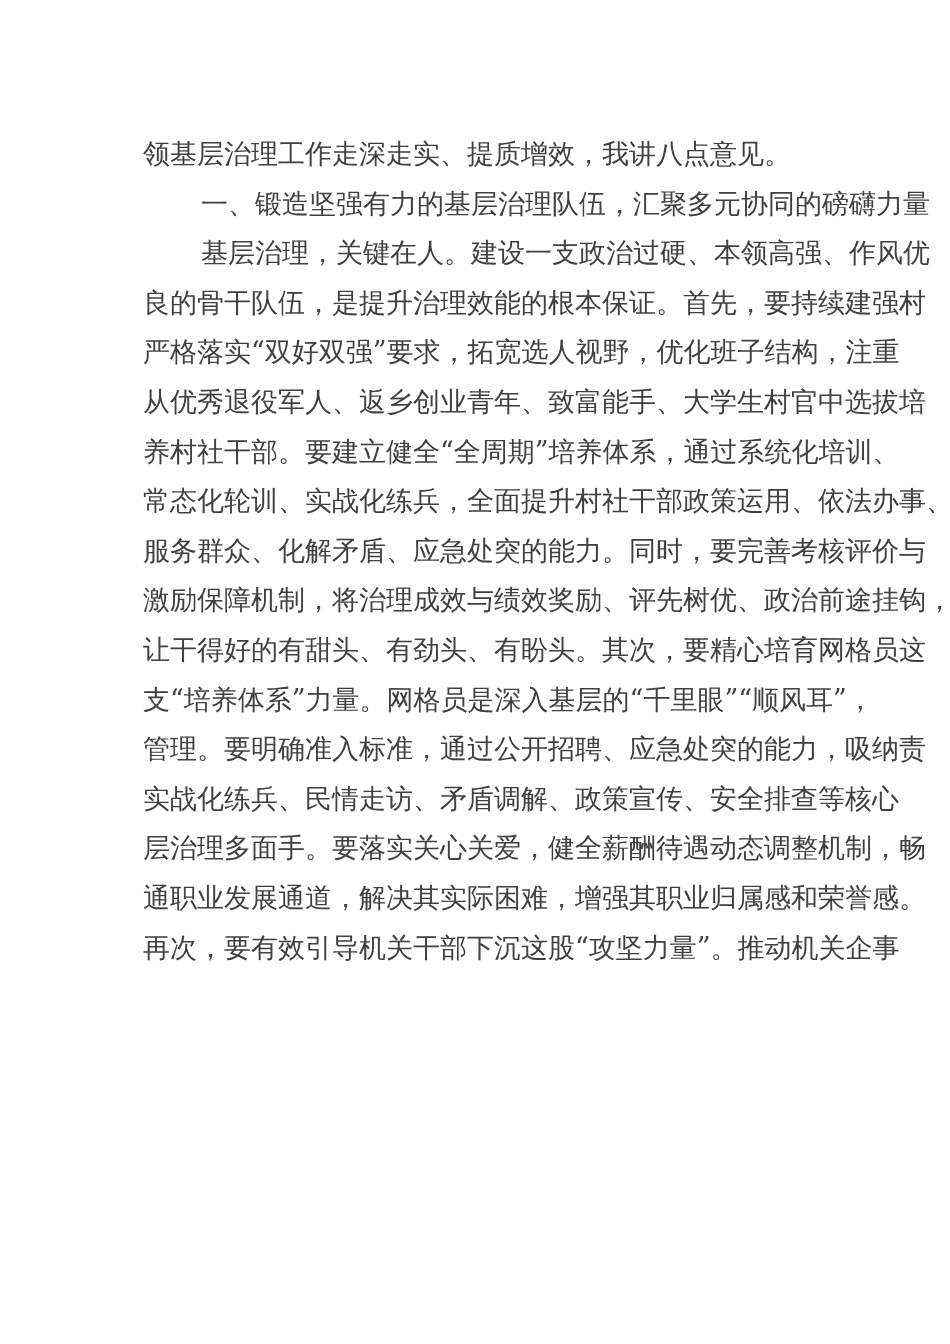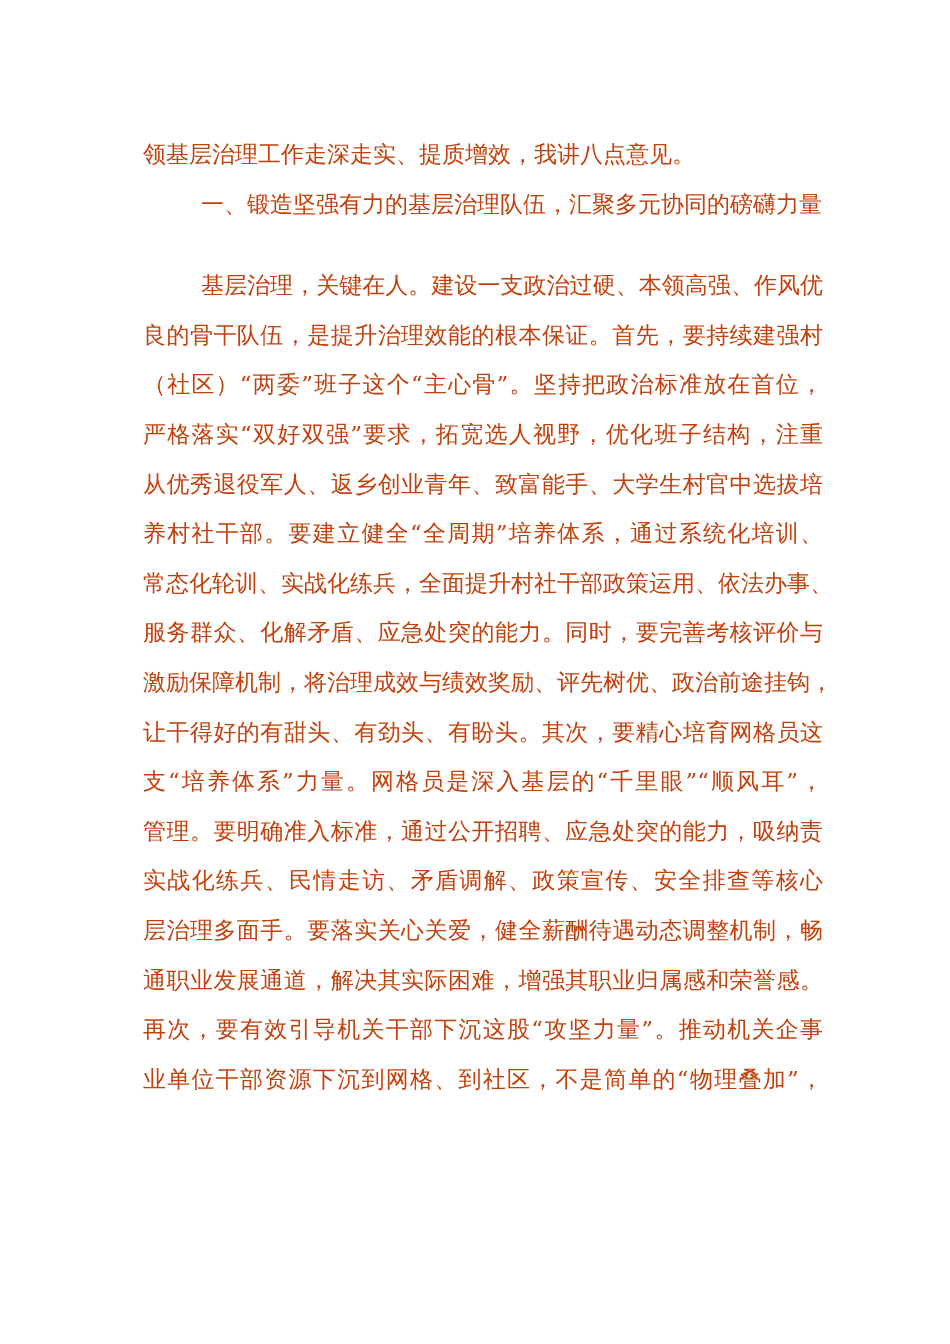--- a/index.html
+++ b/index.html
@@ -3,49 +3,47 @@
   <meta charset="utf-8">
   <style>
     html, body { margin: 0; padding: 0; background: #ffffff; }
     body { width: 950px; height: 1344px; position: relative; overflow: hidden; }
     .page {
       position: absolute; left: 0; top: 0; width: 950px; height: 1344px; background: #ffffff;
     }
     .content {
       position: absolute; left: 143px; top: 136px; width: 680px;
       font-family: "DejaVu Serif", "Liberation Serif", serif;
-      color: #c2410c; font-size: 23px;
+      color: #404040; font-size: 27px;
     }
     .line {
       height: 49.6px; line-height: 36px; white-space: nowrap;
       text-align: justify; text-align-last: justify;
       display: block; width: 680px;
     }
     .line.last { text-align-last: left; }
-    .indent { padding-left: 58px; width: 622px; margin-top: 32px; }
+    .indent { padding-left: 58px; width: 622px; }
     .heading { padding-left: 58px; width: 630px; }
   </style>
 </head>
 <body>
 
 <div class="page">
   <div class="content">
     <div class="line last">领基层治理工作走深走实、提质增效，我讲八点意见。</div>
     <div class="line heading last">一、锻造坚强有力的基层治理队伍，汇聚多元协同的磅礴力量</div>
     <div class="line indent">基层治理，关键在人。建设一支政治过硬、本领高强、作风优</div>
     <div class="line">良的骨干队伍，是提升治理效能的根本保证。首先，要持续建强村</div>
-    <div class="line">（社区）“两委”班子这个“主心骨”。坚持把政治标准放在首位，</div>
     <div class="line">严格落实“双好双强”要求，拓宽选人视野，优化班子结构，注重</div>
     <div class="line">从优秀退役军人、返乡创业青年、致富能手、大学生村官中选拔培</div>
     <div class="line">养村社干部。要建立健全“全周期”培养体系，通过系统化培训、</div>
     <div class="line">常态化轮训、实战化练兵，全面提升村社干部政策运用、依法办事、</div>
     <div class="line">服务群众、化解矛盾、应急处突的能力。同时，要完善考核评价与</div>
     <div class="line">激励保障机制，将治理成效与绩效奖励、评先树优、政治前途挂钩，</div>
     <div class="line">让干得好的有甜头、有劲头、有盼头。其次，要精心培育网格员这</div>
     <div class="line">支“培养体系”力量。网格员是深入基层的“千里眼”“顺风耳”，</div>
     <div class="line">管理。要明确准入标准，通过公开招聘、应急处突的能力，吸纳责</div>
     <div class="line">实战化练兵、民情走访、矛盾调解、政策宣传、安全排查等核心</div>
     <div class="line">层治理多面手。要落实关心关爱，健全薪酬待遇动态调整机制，畅</div>
     <div class="line">通职业发展通道，解决其实际困难，增强其职业归属感和荣誉感。</div>
     <div class="line">再次，要有效引导机关干部下沉这股“攻坚力量”。推动机关企事</div>
-    <div class="line">业单位干部资源下沉到网格、到社区，不是简单的“物理叠加”，</div>
   </div>
 </div>
 
 </body></html>

